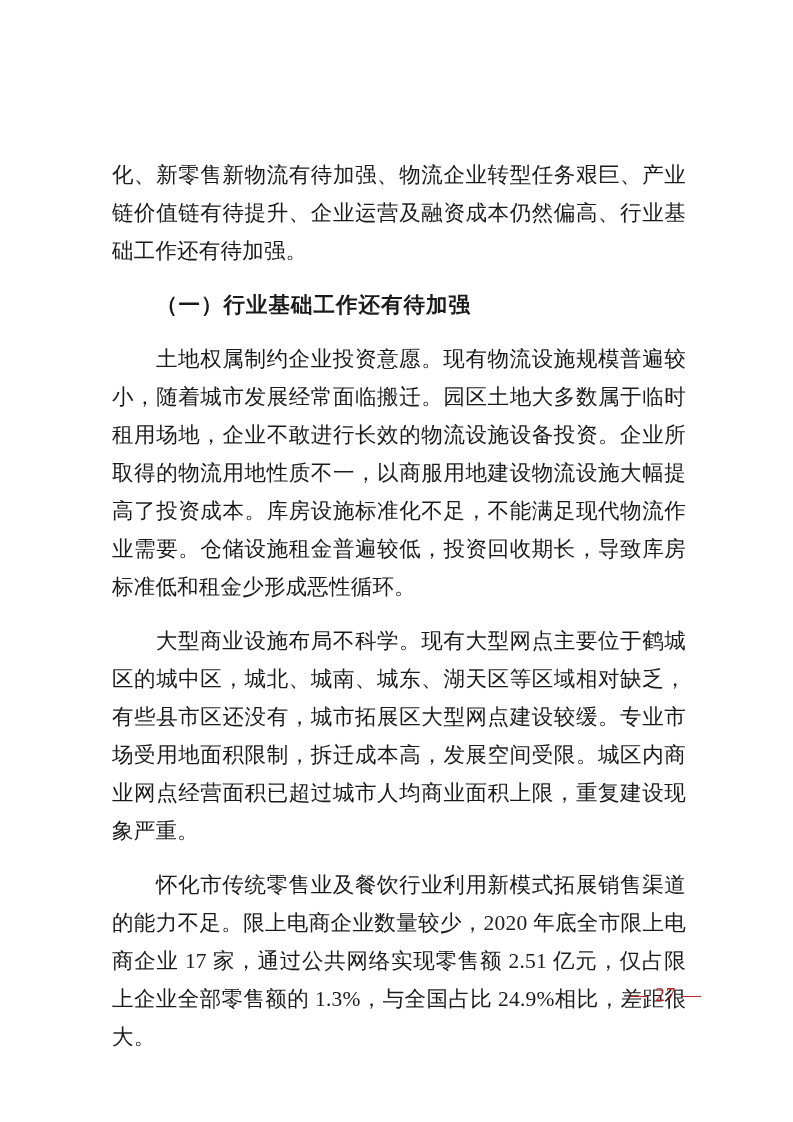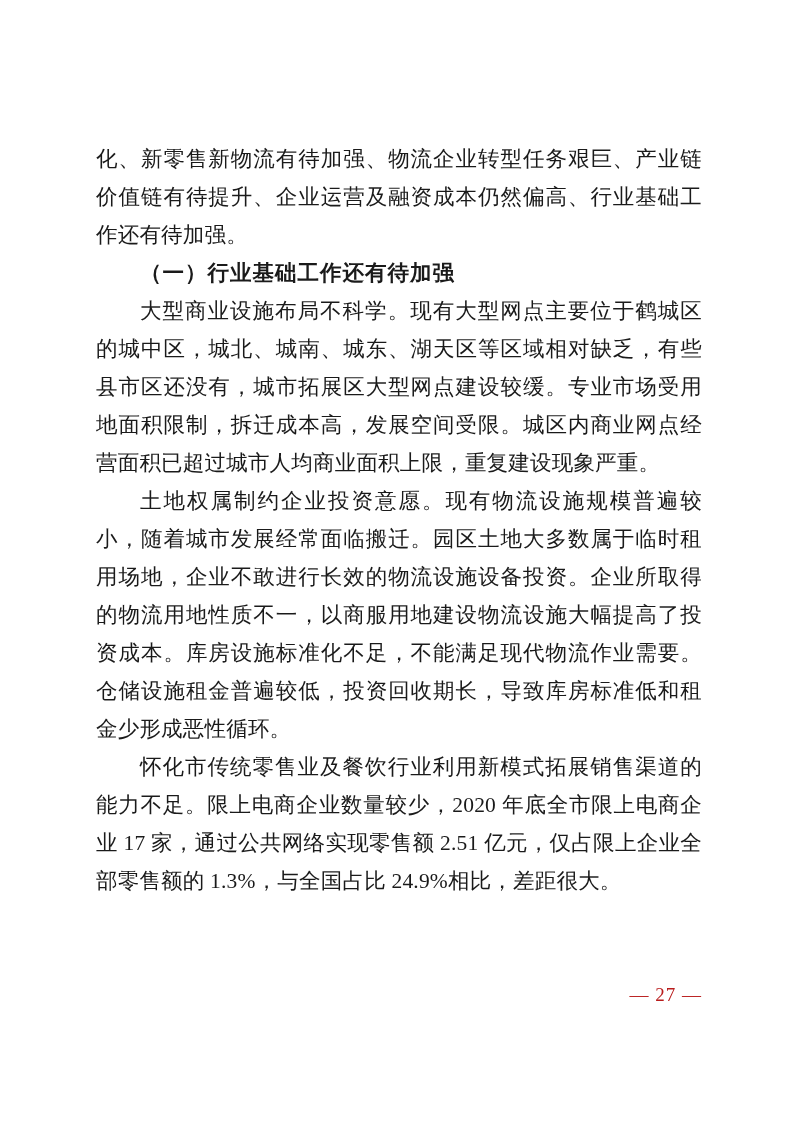--- a/index.html
+++ b/index.html
@@ -21,21 +21,21 @@
     left: 96px;
     top: 140px;
     width: 606px;
     font-size: 21.5px;
     line-height: 38px;
     text-align: justify;
     text-justify: inter-ideograph;
     letter-spacing: 0.2px;
   }
   .content p {
-    margin: 0;
+    margin: 16px;
     padding: 0;
   }
   .para-indent {
     text-indent: 44px;
   }
   .section-heading {
     text-indent: 44px;
     font-weight: bold;
     letter-spacing: 1px;
   }
@@ -50,18 +50,18 @@
     color: #b91c1c;
   }
 </style>
 </head>
 <body>
 
 <div class="page">
   <div class="content">
     <p class="body-text">化、新零售新物流有待加强、物流企业转型任务艰巨、产业链价值链有待提升、企业运营及融资成本仍然偏高、行业基础工作还有待加强。</p>
     <p class="section-heading">（一）行业基础工作还有待加强</p>
+    <p class="body-text para-indent">土地权属制约企业投资意愿。现有物流设施规模普遍较小，随着城市发展经常面临搬迁。园区土地大多数属于临时租用场地，企业不敢进行长效的物流设施设备投资。企业所取得的物流用地性质不一，以商服用地建设物流设施大幅提高了投资成本。库房设施标准化不足，不能满足现代物流作业需要。仓储设施租金普遍较低，投资回收期长，导致库房标准低和租金少形成恶性循环。</p>
     <p class="body-text para-indent">大型商业设施布局不科学。现有大型网点主要位于鹤城区的城中区，城北、城南、城东、湖天区等区域相对缺乏，有些县市区还没有，城市拓展区大型网点建设较缓。专业市场受用地面积限制，拆迁成本高，发展空间受限。城区内商业网点经营面积已超过城市人均商业面积上限，重复建设现象严重。</p>
-    <p class="body-text para-indent">土地权属制约企业投资意愿。现有物流设施规模普遍较小，随着城市发展经常面临搬迁。园区土地大多数属于临时租用场地，企业不敢进行长效的物流设施设备投资。企业所取得的物流用地性质不一，以商服用地建设物流设施大幅提高了投资成本。库房设施标准化不足，不能满足现代物流作业需要。仓储设施租金普遍较低，投资回收期长，导致库房标准低和租金少形成恶性循环。</p>
     <p class="body-text para-indent">怀化市传统零售业及餐饮行业利用新模式拓展销售渠道的能力不足。限上电商企业数量较少，2020 年底全市限上电商企业 17 家，通过公共网络实现零售额 2.51 亿元，仅占限上企业全部零售额的 1.3%，与全国占比 24.9%相比，差距很大。</p>
   </div>
   <div class="page-number">— 27 —</div>
 </div>
 
 </body></html>

